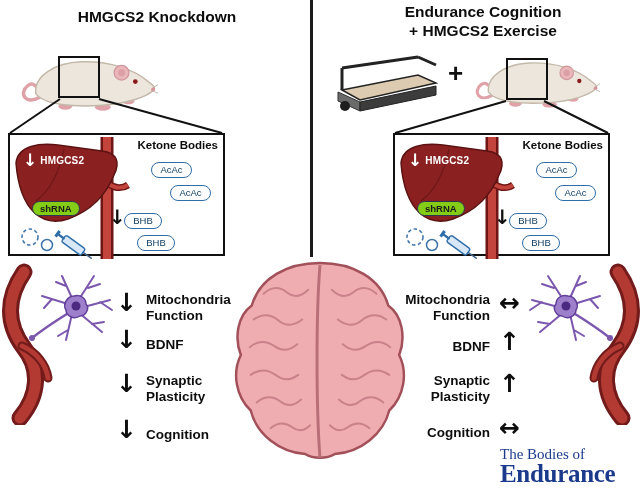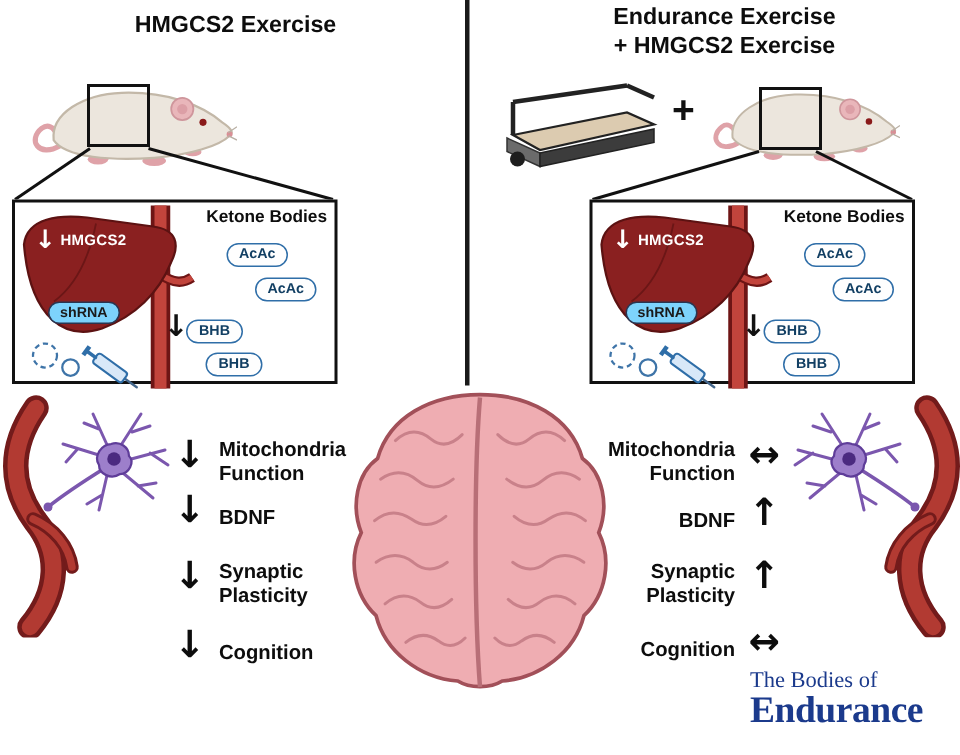--- a/index.html
+++ b/index.html
@@ -9,24 +9,24 @@
   .title{position:absolute;font-weight:700;font-size:15.5px;text-align:center;line-height:1.2;color:#0d0d0d;}
   .divider{position:absolute;left:310px;top:0;width:3px;height:257px;background:#1a1a1a;}
   .zoom-square{position:absolute;width:38px;height:38px;border:2.5px solid #111;background:transparent;}
   .liver-box{position:absolute;width:217px;height:123px;border:2.5px solid #111;background:#fff;box-sizing:border-box;}
   .box-svg{position:absolute;left:0;top:0;overflow:visible;}
   .hmgcs2{position:absolute;left:13px;top:17px;display:flex;align-items:center;gap:3px;color:#fff;font-weight:700;}
   .hmgcs2 .arr{font-size:17px;line-height:1;font-family:"DejaVu Sans",sans-serif;}
   .hmgcs2 .lbl{font-size:10px;letter-spacing:.2px;}
   .ketone-title{position:absolute;right:5px;top:4px;font-weight:700;font-size:11.5px;color:#0d0d0d;text-align:center;}
   .pill{position:absolute;height:16px;line-height:13px;padding:0 6px;background:#fefefe;border:1.7px solid #2f6ea8;
-        border-radius:9px;font-size:9.5px;font-weight:700;color:#123f63;box-sizing:border-box;text-align:center;}
+        border-radius:9px;font-size:9.5px;font-weight:400;color:#123f63;box-sizing:border-box;text-align:center;}
   .flux-arrow{position:absolute;left:99px;top:72px;font-size:20px;font-weight:700;color:#111;
         font-family:"DejaVu Sans",sans-serif;line-height:1;}
-  .shrna{position:absolute;left:22px;top:66px;padding:1px 7px;background:#7dd3fc;border:1.7px solid #2a3550;
+  .shrna{position:absolute;left:22px;top:66px;padding:1px 7px;background:#84cc16;border:1.7px solid #2a3550;
         border-radius:10px;font-size:9.5px;font-weight:700;color:#1a1a1a;}
   .outcome{position:absolute;display:flex;align-items:center;gap:9px;font-weight:700;font-size:13.5px;
         color:#0d0d0d;line-height:1.2;}
   .outcome .arrow{font-size:25px;font-weight:700;font-family:"DejaVu Sans",sans-serif;line-height:1;}
   .outcome .label{max-width:102px;margin-top:11px;}
   .outcome.right{justify-content:flex-end;}
   .outcome.right .label{text-align:right;}
   .plus{position:absolute;left:448px;top:60px;font-size:26px;font-weight:700;color:#111;line-height:1;}
   .journal{position:absolute;left:500px;top:446px;color:#1b3a8c;font-family:"Liberation Serif",serif;}
   .journal .l1{font-size:15px;line-height:1.1;}
@@ -66,23 +66,23 @@
           <path d="M70 38 L60 16 M64 26 L54 22"></path>
         </g>
         <path d="M68 52 C 52 62, 40 70, 30 78" stroke="#7b57ae" stroke-width="2.5" fill="none"></path>
         <circle cx="30" cy="78" r="3" fill="#7b57ae"></circle>
         <path d="M72 36 C 78 34, 84 38, 84 44 C 88 48, 84 56, 78 56 C 72 60, 64 56, 64 50 C 60 44, 66 36, 72 36 Z" fill="#9d7fcb" stroke="#5f3d99" stroke-width="1.5"></path>
         <circle cx="74" cy="46" r="4.5" fill="#4b2a80"></circle>
       </symbol>
     </defs>
   </svg>
 
-  <div class="title" style="left:37px;top:8px;width:240px">HMGCS2 Exercise</div>
+  <div class="title" style="left:37px;top:8px;width:240px">HMGCS2 Knockdown</div>
   <div class="title" style="left:373px;top:3px;width:220px">
-    <div>Endurance Exercise</div>
+    <div>Endurance Cognition</div>
     <div>+ HMGCS2 Exercise</div>
   </div>
   <div class="divider"></div>
 
   <svg class="abs" style="left:20px;top:52px" width="138" height="69" viewBox="0 0 140 70">
       <use href="#rat"></use>
     </svg>
   <div class="zoom-square" style="left:58px;top:56px"></div>
   <svg class="abs" style="left:0;top:94px" width="232" height="41">
     <line class="connector" x1="60" y1="5" x2="10" y2="39"></line>

